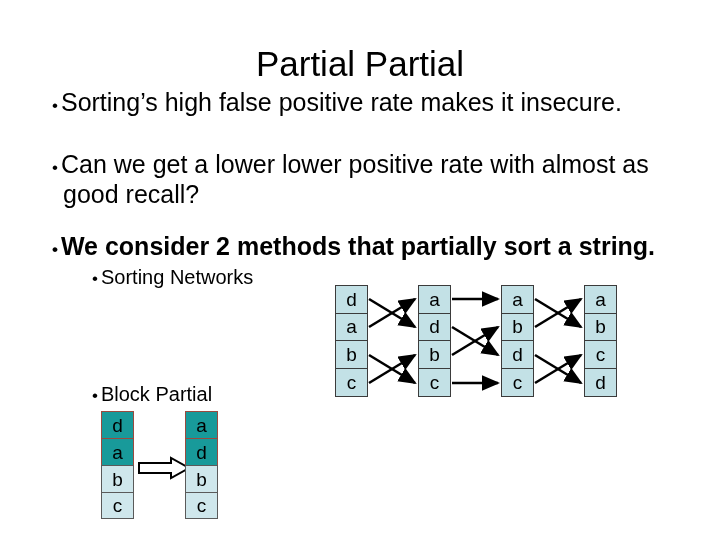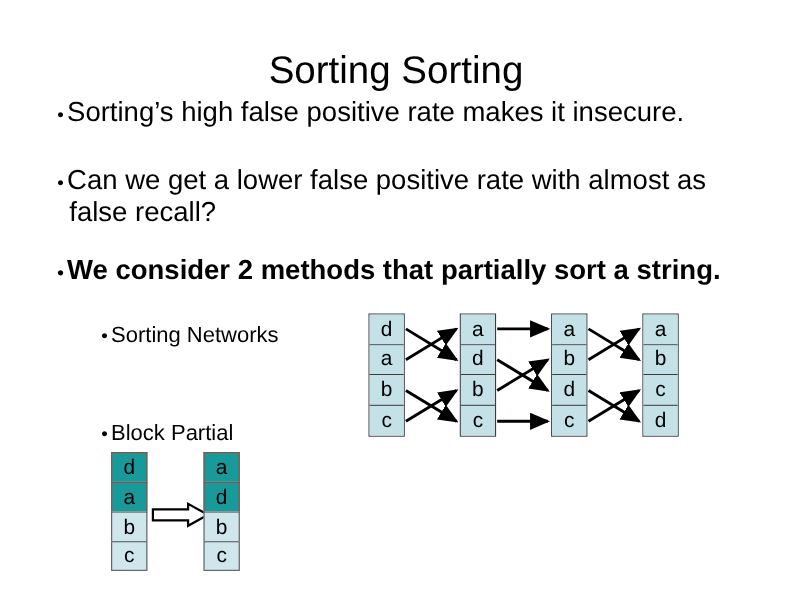--- a/index.html
+++ b/index.html
@@ -54,21 +54,21 @@
   }
   .bullet-l2::before {
     content: "\2022";
     font-size: 17px;
     padding-right: 3px;
   }
 
   #bullet-insecure { left: 52px;  top: 89px;  width: 640px; }
   #bullet-lower-fpr { left: 52px; top: 151px; width: 590px; }
   #bullet-two-methods { left: 52px; top: 233px; width: 640px; font-weight: bold; }
-  #bullet-sorting-networks { left: 92px; top: 264px; width: 320px; margin-top: 28px; }
+  #bullet-sorting-networks { left: 92px; top: 264px; width: 320px; }
   #bullet-block-sorting { left: 92px; top: 381px; width: 320px; }
 
   
   .stack {
     position: absolute;
     box-sizing: border-box;
     display: flex;
     flex-direction: column;
   }
   .cell {
@@ -109,25 +109,25 @@
   #network-arrows, #block-arrow {
     position: absolute;
     overflow: visible;
   }
   #network-arrows { left: 0; top: 0; width: 720px; height: 540px; }
   #block-arrow { left: 137px; top: 455px; width: 56px; height: 26px; }
 </style>
 </head>
 <body>
 
-<div id="slide-title">Sorting Sorting</div>
+<div id="slide-title">Partial Partial</div>
 
 <div id="bullet-insecure" class="bullet-l1">Sorting’s high false positive rate makes it insecure.</div>
 
-<div id="bullet-lower-fpr" class="bullet-l1">Can we get a lower false positive rate with almost as false recall?</div>
+<div id="bullet-lower-fpr" class="bullet-l1">Can we get a lower lower positive rate with almost as good recall?</div>
 
 <div id="bullet-two-methods" class="bullet-l1">We consider 2 methods that partially sort a string.</div>
 
 <div id="bullet-sorting-networks" class="bullet-l2">Sorting Networks</div>
 
 <div id="bullet-block-sorting" class="bullet-l2">Block Partial</div>
 
 <div id="net-col-0" class="stack stack-net" style="left:335px; top:285px; width:33px; height:112px;">
   <div class="cell" style="height:28px;">d</div>
   <div class="cell" style="height:28px;">a</div>

